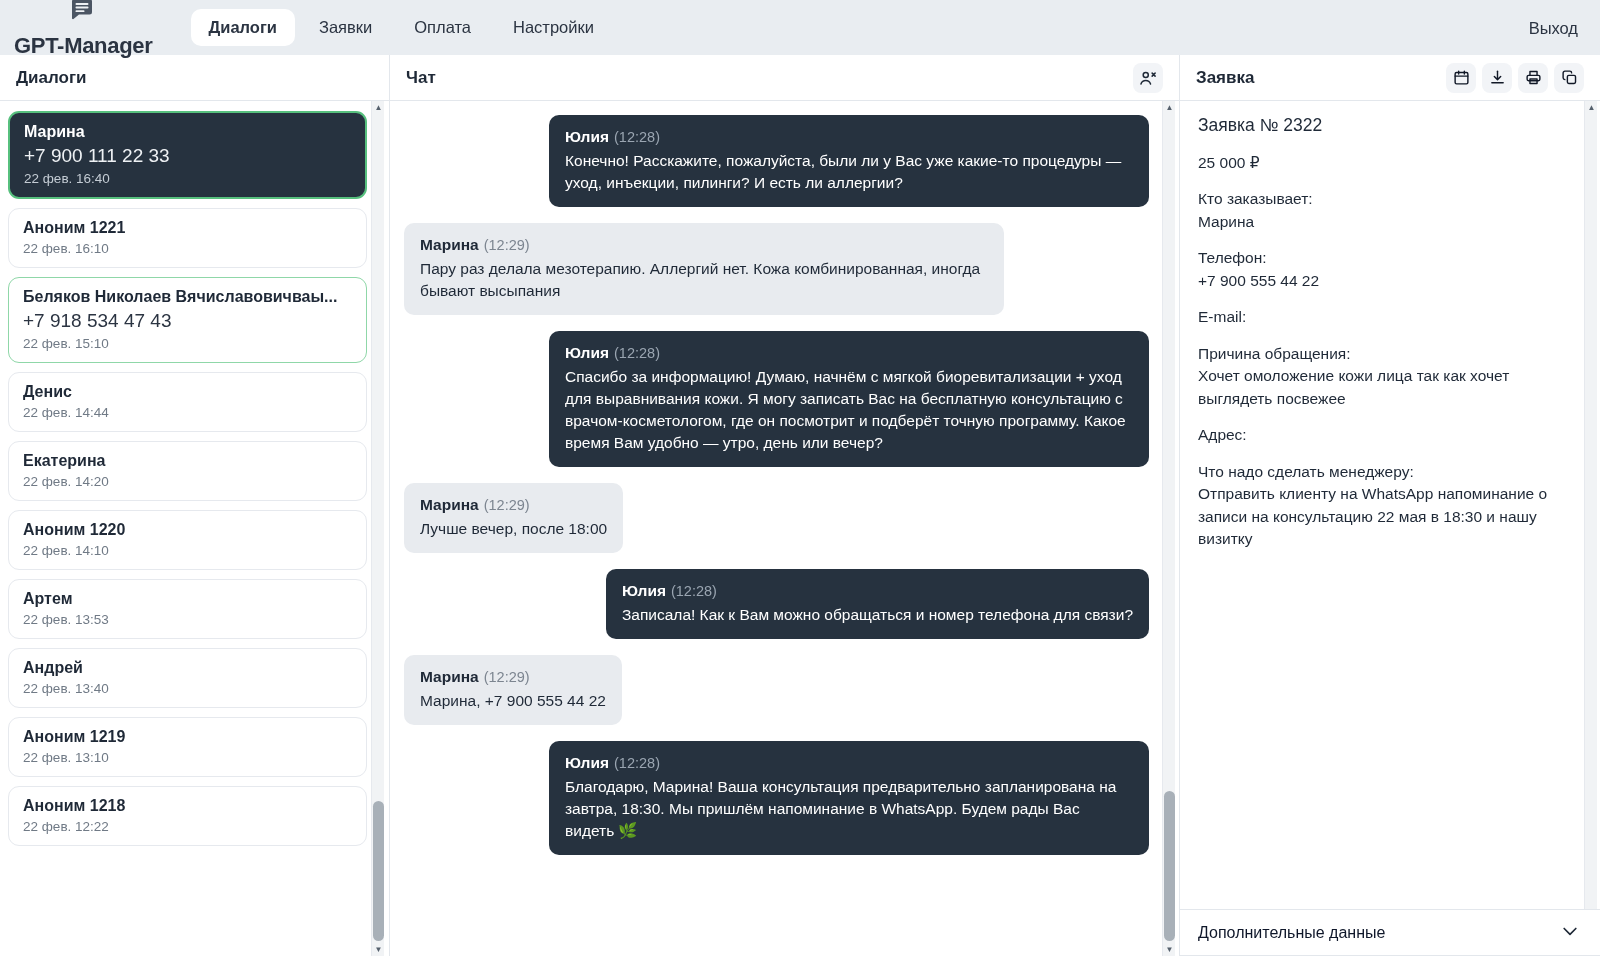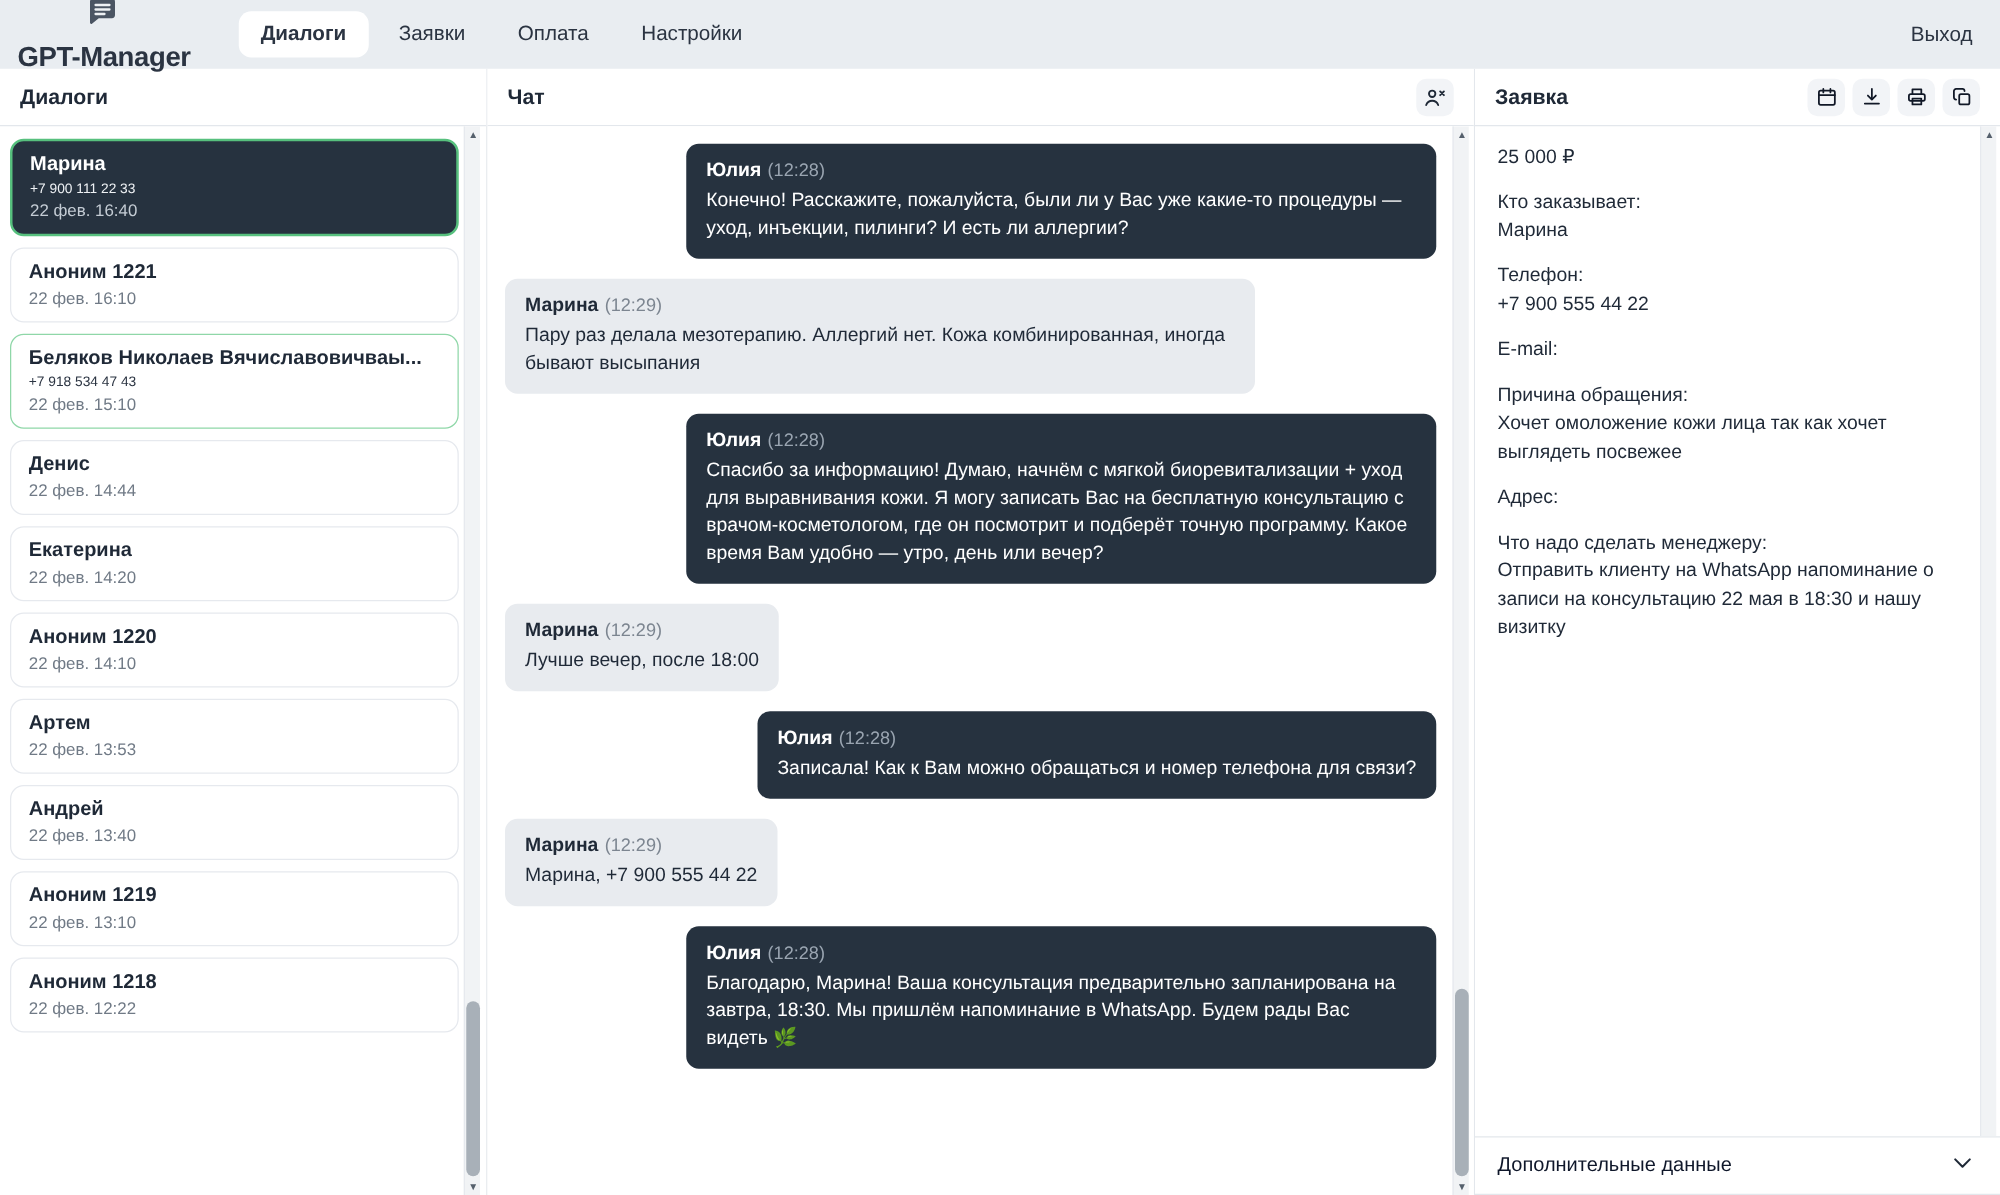--- a/index.html
+++ b/index.html
@@ -67,21 +67,21 @@
   }
   .dialog-item.selected {
     background: #26323f; border: 2px solid #57c07e;
   }
   .dialog-item.outlined { border: 1.5px solid #8fd7a8; }
   .d-name {
     font-size: 16px; font-weight: bold; color: #1f2937; margin-bottom: 4px;
     white-space: nowrap; overflow: hidden; text-overflow: ellipsis;
   }
   .dialog-item.selected .d-name { color: #ffffff; }
-  .d-phone { font-size: 11px; color: #2b3442; margin-bottom: 4px; }
+  .d-phone { font-size: 19px; color: #2b3442; margin-bottom: 4px; }
   .dialog-item.selected .d-phone { color: #eef1f4; }
   .d-time { font-size: 13.5px; color: #707a86; }
   .dialog-item.selected .d-time { color: #c4ccd4; }
 
   
   .vscroll {
     position: absolute; width: 13px; background: #f1f3f5;
     border-left: 1px solid #e6e9ee;
   }
   .vscroll .arrow {
@@ -325,20 +325,21 @@
           <button class="icon-btn">
             <svg width="17" height="17" viewBox="0 0 24 24" fill="none" stroke="#111827" stroke-width="2" stroke-linecap="round" stroke-linejoin="round">
               <rect x="9" y="9" width="11.5" height="11.5" rx="2"></rect>
               <path d="M15 5.5A2.5 2.5 0 0 0 12.5 3H5.5A2.5 2.5 0 0 0 3 5.5v7A2.5 2.5 0 0 0 5.5 15"></path>
             </svg>
           </button>
         </div>
       </div>
 
       <div class="order-body" id="order-body">
+        <div class="order-title">Заявка № 2322</div>
         <div id="order-fields">
             <div class="field">
               <div class="f-value">25 000 ₽</div>
             </div>
             <div class="field">
               <div class="f-label">Кто заказывает:</div>
               <div class="f-value">Марина</div>
             </div>
             <div class="field">
               <div class="f-label">Телефон:</div>

